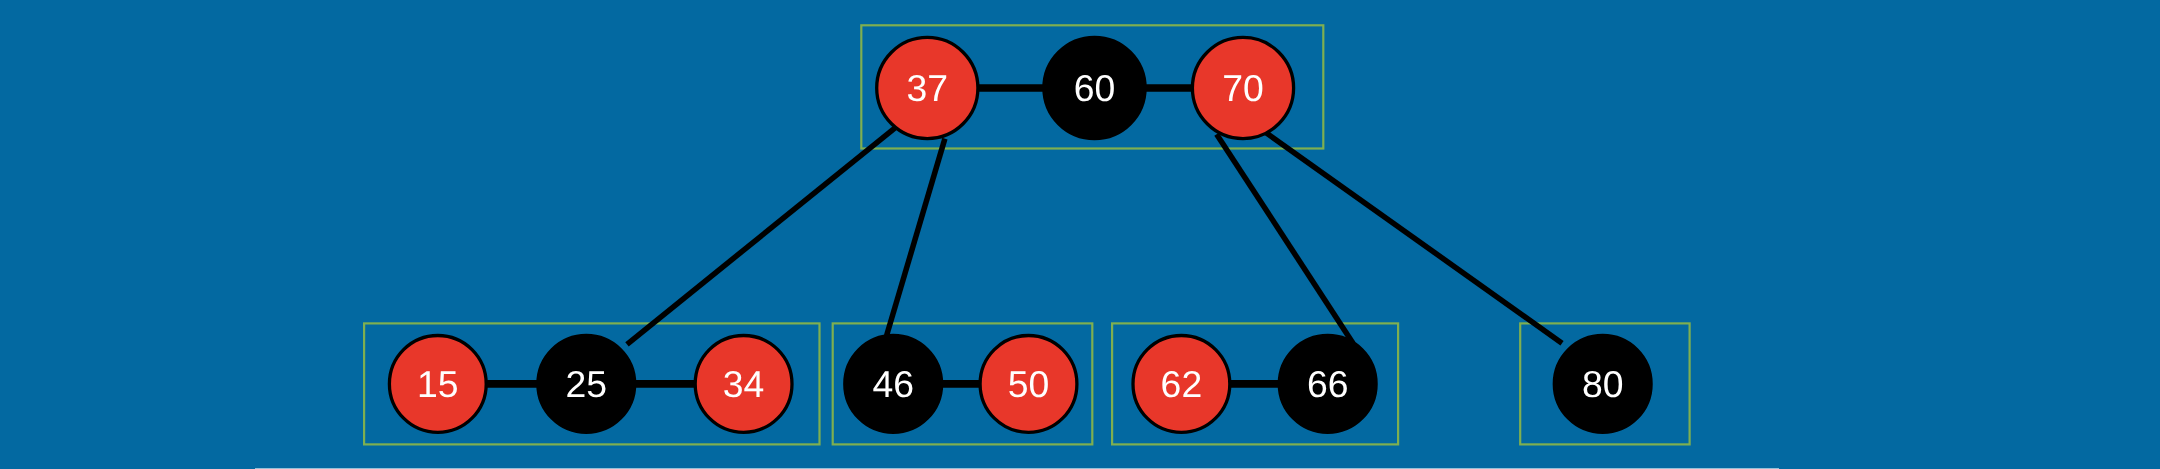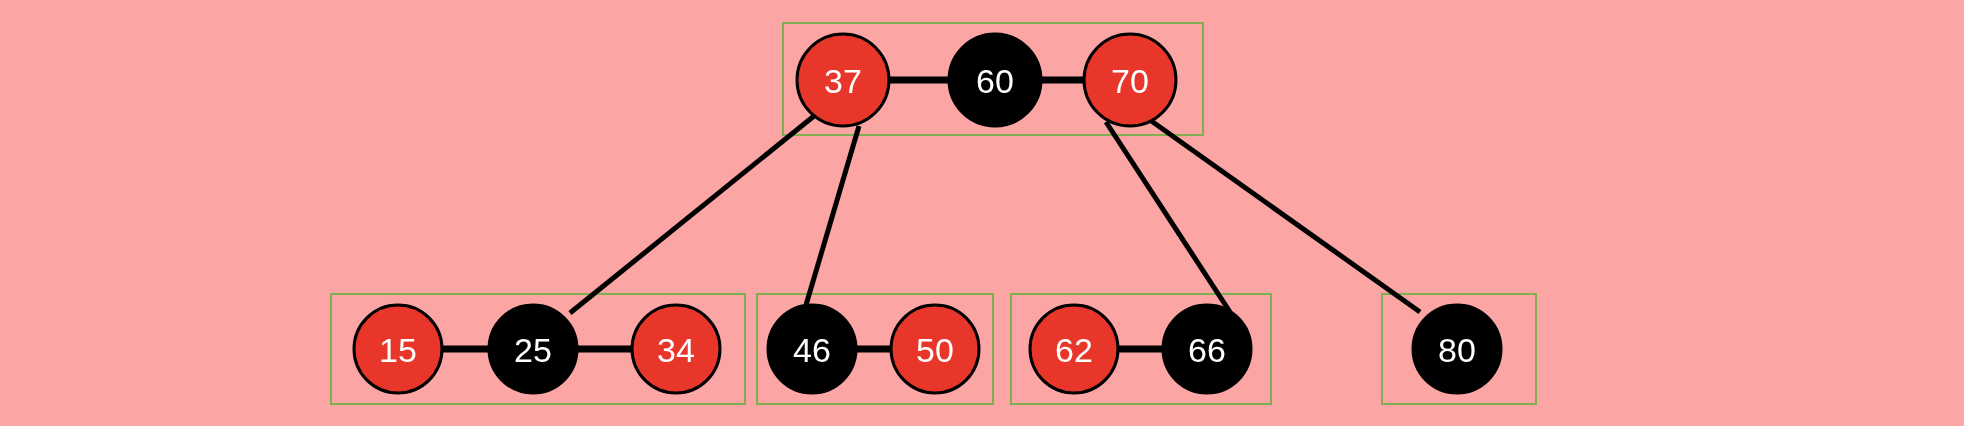--- a/index.html
+++ b/index.html
@@ -53,21 +53,21 @@
     text-anchor: middle;
     dominant-baseline: central;
     pointer-events: none;
     -webkit-user-select: none;
     user-select: none;
   }
 </style>
 </head>
 <body>
 
-<div id="canvas" style="width: 1964px; height: 426px; background: #fca5a5;">
+<div id="canvas" style="width: 1964px; height: 426px; background: #0369a1;">
   <svg id="tree-svg" viewBox="0 0 1964 426" xmlns="http://www.w3.org/2000/svg">
     <g id="layer-group-boxes">
         <rect x="783" y="23" width="420" height="112" class="group-box" stroke="#7FAF50"></rect>
         <rect x="331" y="294" width="414" height="110" class="group-box" stroke="#7FAF50"></rect>
         <rect x="757" y="294" width="236" height="110" class="group-box" stroke="#7FAF50"></rect>
         <rect x="1011" y="294" width="260" height="110" class="group-box" stroke="#7FAF50"></rect>
         <rect x="1382" y="294" width="154" height="110" class="group-box" stroke="#7FAF50"></rect>
       </g>
     <g id="layer-tree-edges">
         <line x1="814" y1="116" x2="570" y2="313" class="tree-edge" stroke="#000000"></line>

